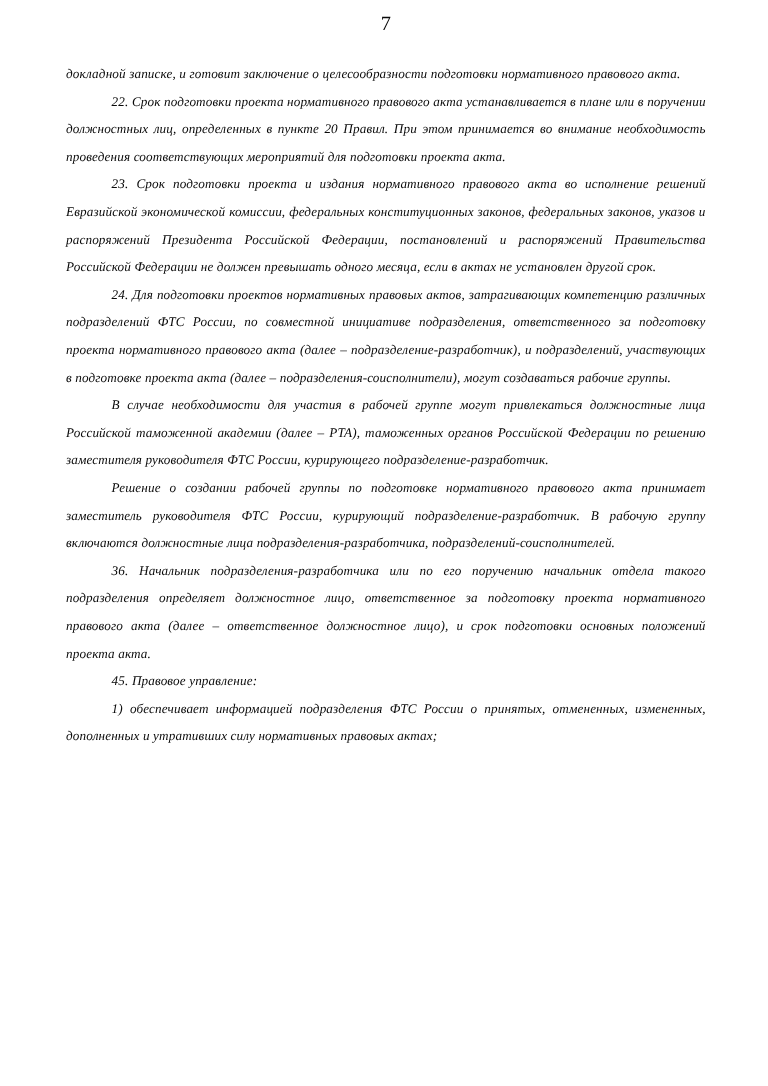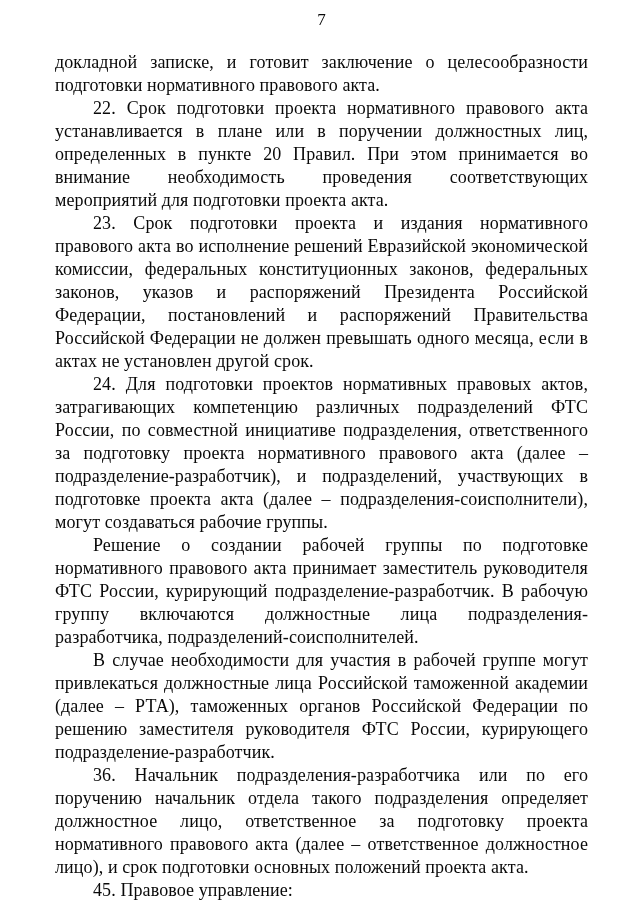--- a/index.html
+++ b/index.html
@@ -20,41 +20,42 @@
   .page-number {
     text-align: center;
     font-size: 17px;
     line-height: 23px;
     margin-bottom: 20px;
   }
   .doc-body {
     width: 100%;
   }
   .para {
-    font-size: 18px;
+    font-size: 11px;
     line-height: 23px;
     text-align: justify;
     text-indent: 38px;
     letter-spacing: 0.1px;
+    font-style: italic;
   }
   .para.continuation {
     text-indent: 0;
   }
 </style>
 </head>
 <body>
 
 <div class="page">
   <div class="page-number">7</div>
 
   <div class="doc-body">
     <p class="para continuation">докладной записке, и готовит заключение о целесообразности подготовки нормативного правового акта.</p>
     <p class="para">22. Срок подготовки проекта нормативного правового акта устанавливается в плане или в поручении должностных лиц, определенных в пункте 20 Правил. При этом принимается во внимание необходимость проведения соответствующих мероприятий для подготовки проекта акта.</p>
     <p class="para">23. Срок подготовки проекта и издания нормативного правового акта во исполнение решений Евразийской экономической комиссии, федеральных конституционных законов, федеральных законов, указов и распоряжений Президента Российской Федерации, постановлений и распоряжений Правительства Российской Федерации не должен превышать одного месяца, если в актах не установлен другой срок.</p>
     <p class="para">24. Для подготовки проектов нормативных правовых актов, затрагивающих компетенцию различных подразделений ФТС России, по совместной инициативе подразделения, ответственного за подготовку проекта нормативного правового акта (далее – подразделение-разработчик), и подразделений, участвующих в подготовке проекта акта (далее – подразделения-соисполнители), могут создаваться рабочие группы.</p>
+    <p class="para">В случае необходимости для участия в рабочей группе могут привлекаться должностные лица Российской таможенной академии (далее – РТА), таможенных органов Российской Федерации по решению заместителя руководителя ФТС России, курирующего подразделение-разработчик.</p>
     <p class="para">Решение о создании рабочей группы по подготовке нормативного правового акта принимает заместитель руководителя ФТС России, курирующий подразделение-разработчик. В рабочую группу включаются должностные лица подразделения-разработчика, подразделений-соисполнителей.</p>
-    <p class="para">В случае необходимости для участия в рабочей группе могут привлекаться должностные лица Российской таможенной академии (далее – РТА), таможенных органов Российской Федерации по решению заместителя руководителя ФТС России, курирующего подразделение-разработчик.</p>
     <p class="para">36. Начальник подразделения-разработчика или по его поручению начальник отдела такого подразделения определяет должностное лицо, ответственное за подготовку проекта нормативного правового акта (далее – ответственное должностное лицо), и срок подготовки основных положений проекта акта.</p>
     <p class="para">45. Правовое управление:</p>
     <p class="para">1) обеспечивает информацией подразделения ФТС России о принятых, отмененных, измененных, дополненных и утративших силу нормативных правовых актах;</p>
 
   </div>
 </div>
 
 </body></html>

